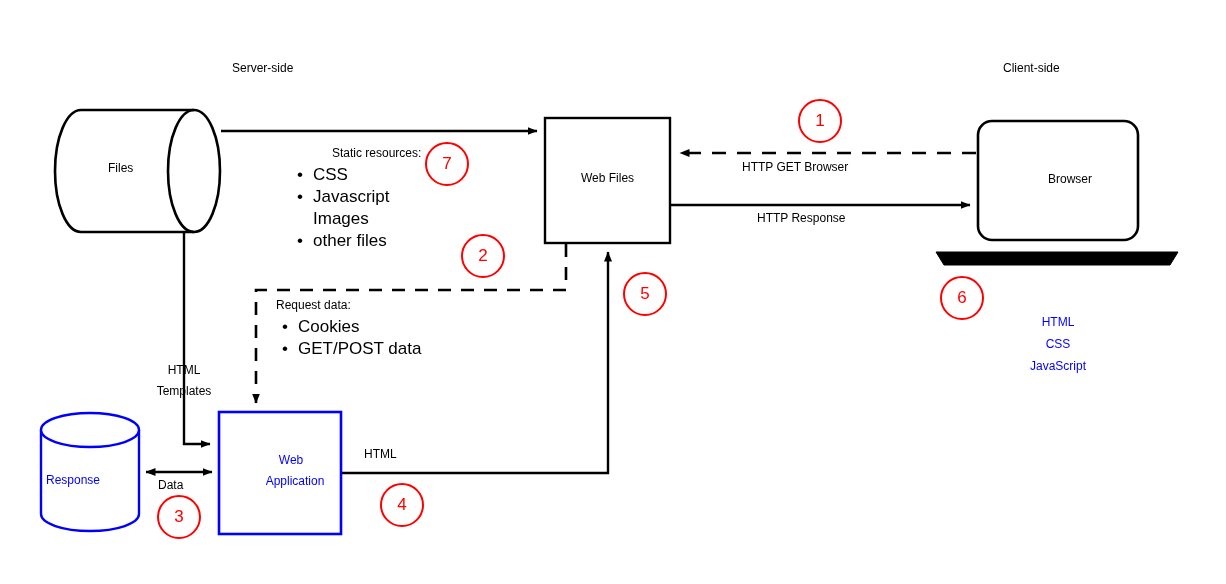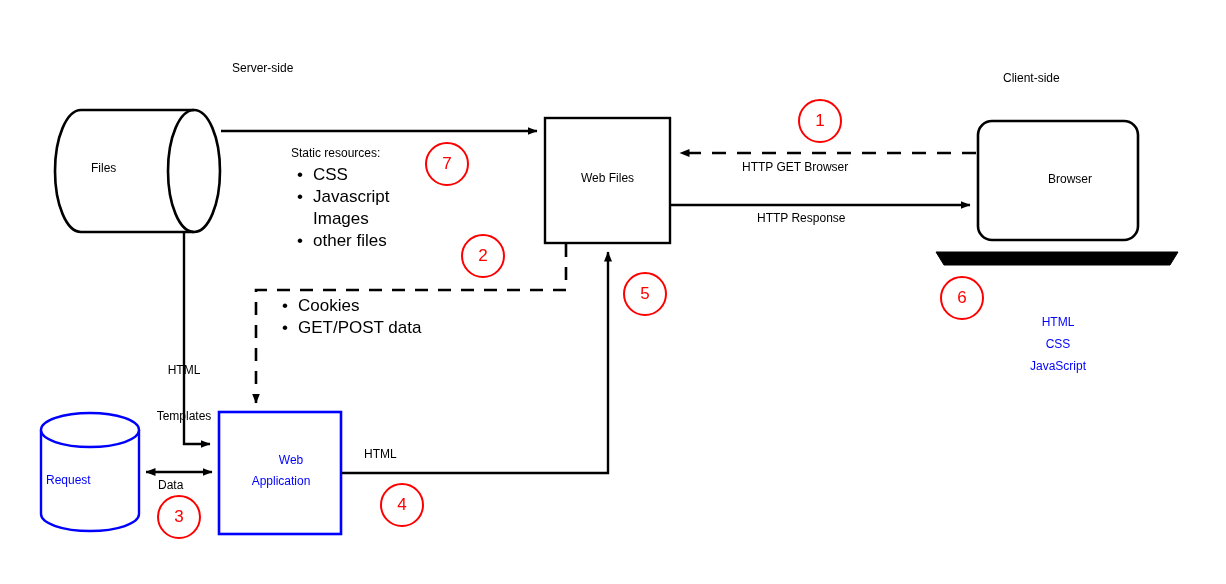--- a/index.html
+++ b/index.html
@@ -107,52 +107,53 @@
     <path d="M566,244 L566,290 L256,290 L256,403" fill="none" stroke="#000000" stroke-width="2.6" stroke-dasharray="13,10" marker-end="url(#arrowBlack)"></path>
 
     <path d="M342,473 L608,473 L608,252" fill="none" stroke="#000000" stroke-width="2.4" marker-end="url(#arrowBlack)"></path>
 
     <path d="M976,153 L680,153" fill="none" stroke="#000000" stroke-width="2.6" stroke-dasharray="14,11" marker-end="url(#arrowBlack)"></path>
 
     <path d="M671,205 L970,205" fill="none" stroke="#000000" stroke-width="2.4" marker-end="url(#arrowBlack)"></path>
   </svg>
 
   <div class="lbl" style="left:232px; top:58px;">Server-side</div>
-  <div class="lbl" style="left:1003px; top:68px;">Client-side</div>
+  <div class="lbl" style="left:1003px; top:58px;">Client-side</div>
 
-  <div class="lbl" style="left:91px; top:158px;">Files</div>
+  <div class="lbl" style="left:108px; top:158px;">Files</div>
 
-  <div class="lbl blue" style="left:46px; top:470px;">Request</div>
+  <div class="lbl blue" style="left:46px; top:470px;">Response</div>
 
   <div class="lbl blue ctr" style="left:219px; top:450px; width:144px;">Web</div>
-  <div class="lbl blue ctr" style="left:211px; top:471px; width:140px;">Application</div>
+  <div class="lbl blue ctr" style="left:225px; top:471px; width:140px;">Application</div>
 
   <div class="lbl ctr" style="left:545px; top:168px; width:125px;">Web Files</div>
 
   <div class="lbl ctr" style="left:978px; top:169px; width:184px;">Browser</div>
 
   <div style="position:absolute; left:291px; top:143px;">
-    <div class="lbl" style="position:static;">Static resources:</div>
+    <div class="lbl" style="position:static;margin-left:41px;">Static resources:</div>
     <ul class="bullets">
       <li class="bul">CSS</li>
       <li class="bul">Javascript</li>
       <li>Images</li>
       <li class="bul">other files</li>
     </ul>
   </div>
 
   <div style="position:absolute; left:276px; top:295px;">
+    <div class="lbl" style="position:static;">Request data:</div>
     <ul class="bullets">
       <li class="bul">Cookies</li>
       <li class="bul">GET/POST data</li>
     </ul>
   </div>
 
   <div class="lbl ctr" style="left:134px; top:360px; width:100px;">HTML</div>
-  <div class="lbl ctr" style="left:134px; top:381px; width:100px;margin-top:25px;">Templates</div>
+  <div class="lbl ctr" style="left:134px; top:381px; width:100px;">Templates</div>
 
   <div class="lbl" style="left:158px; top:475px;">Data</div>
 
   <div class="lbl" style="left:364px; top:444px;">HTML</div>
 
   <div class="lbl" style="left:742px; top:157px;">HTTP GET Browser</div>
   <div class="lbl" style="left:757px; top:208px;">HTTP Response</div>
 
   <div class="lbl blue ctr" style="left:988px; top:312px; width:140px;">HTML</div>
   <div class="lbl blue ctr" style="left:988px; top:334px; width:140px;">CSS</div>

